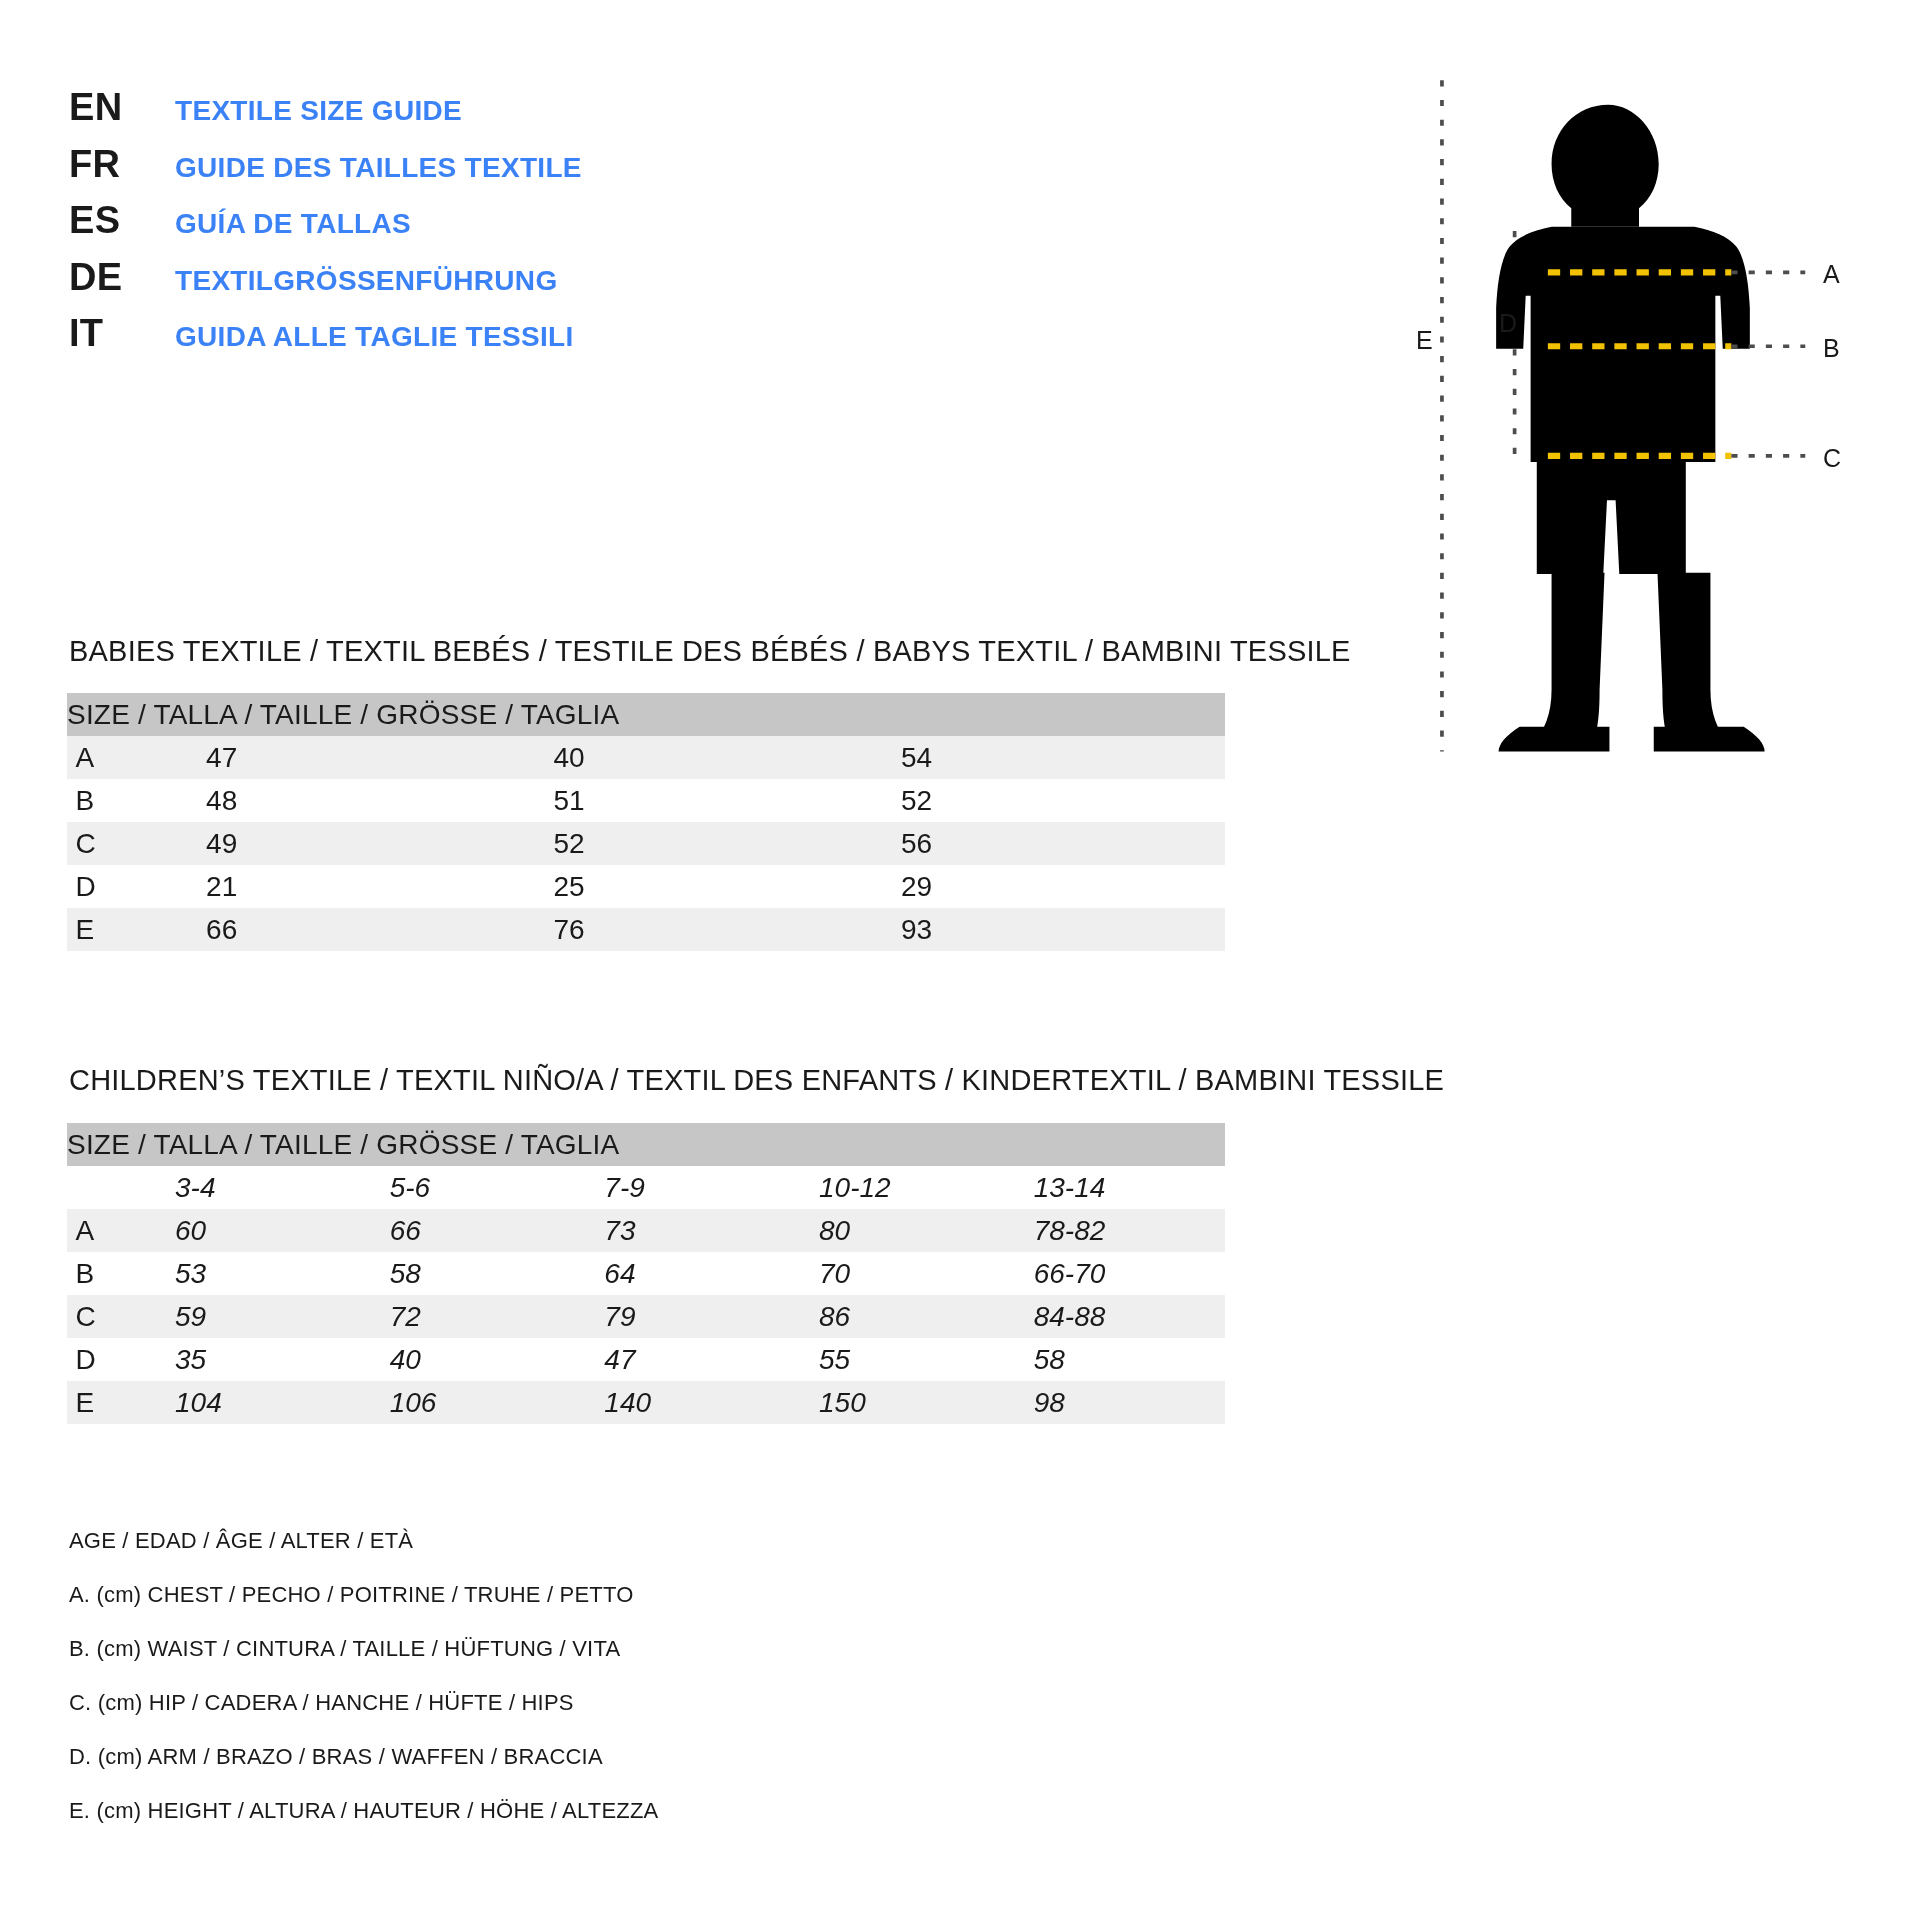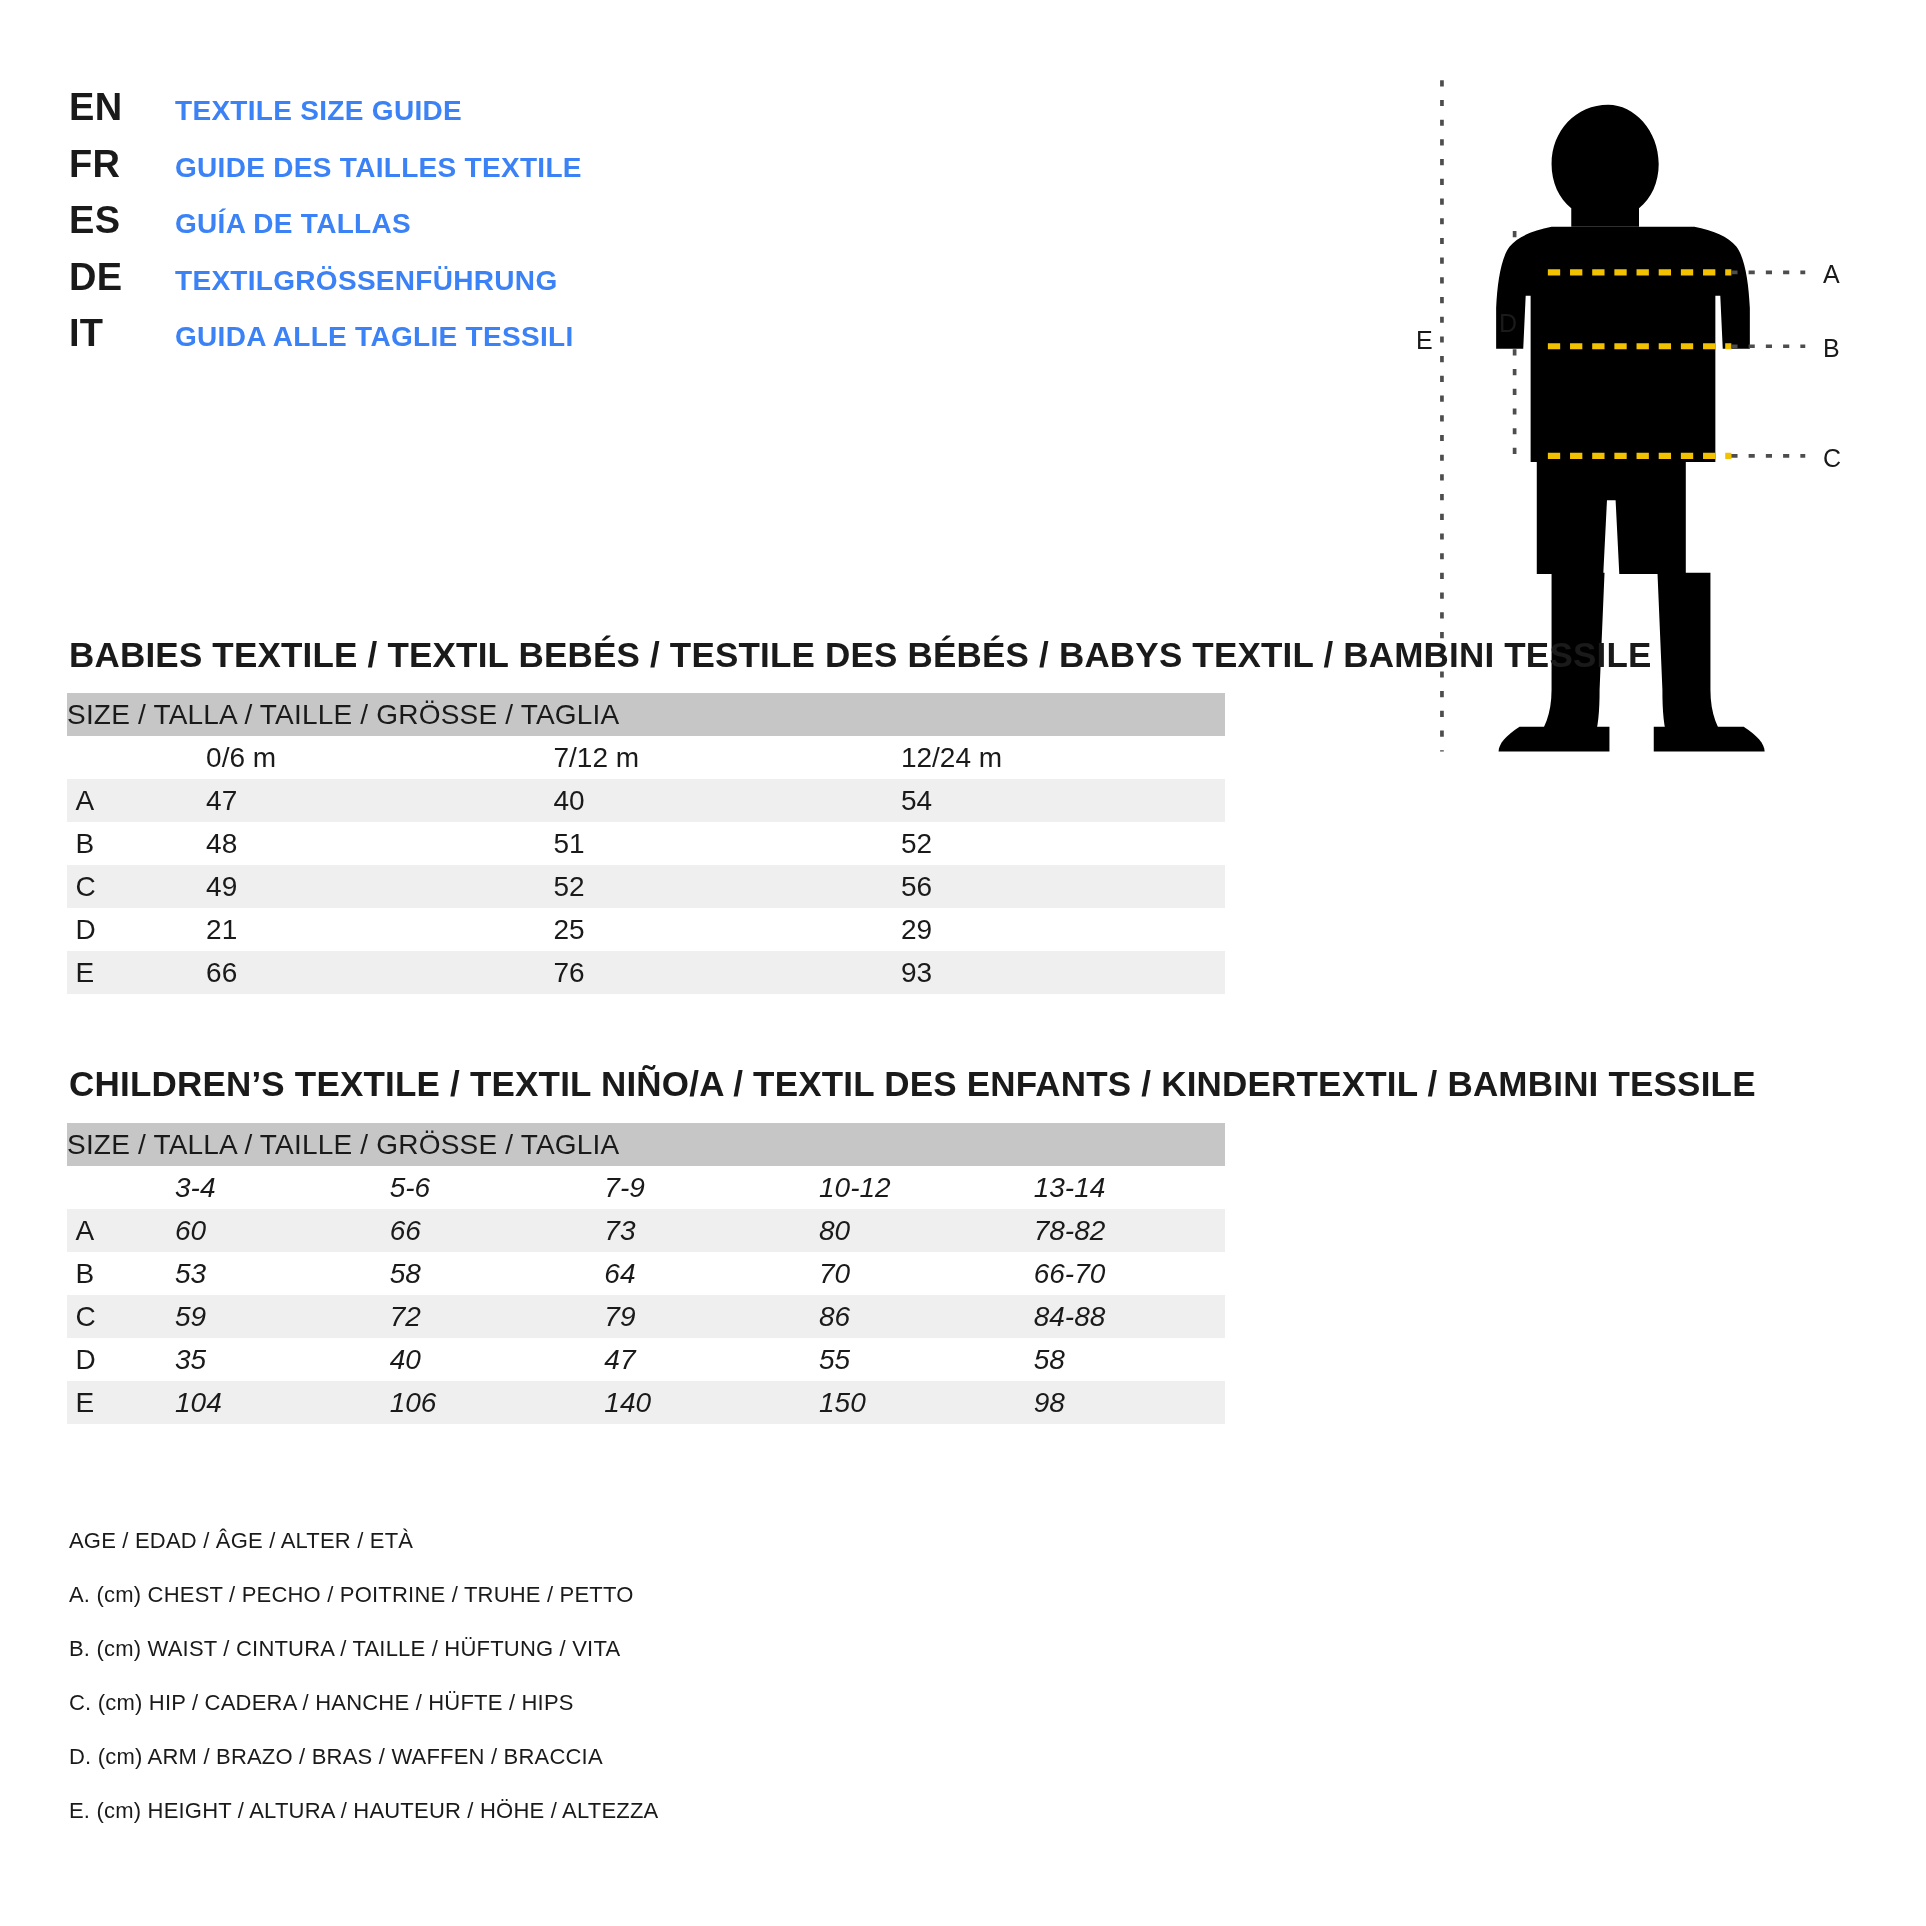--- a/index.html
+++ b/index.html
@@ -44,25 +44,24 @@
   }
   .lang-text {
     font-size: 28px;
     letter-spacing: 0.3px;
     color: #3b82f6;
   }
 
   
   .section-title {
     position: absolute;
-    font-size: 35px;
+    font-size: 29px;
     letter-spacing: 0.2px;
     color: #1a1a1a;
     white-space: nowrap;
-    font-weight: bold;
   }
   #babies-title { left: 69px; top: 635px; }
   #children-title { left: 69px; top: 1064px; }
 
   
   .size-table {
     position: absolute;
     border-collapse: collapse;
     font-size: 28px;
     color: #1a1a1a;
@@ -211,26 +210,20 @@
     <span class="fig-label" style="left:94px; top:229px;">D</span>
     <span class="fig-label" style="left:11px; top:246px;">E</span>
   </div>
 
   <div class="section-title" id="babies-title">BABIES TEXTILE / TEXTIL BEBÉS / TESTILE DES BÉBÉS / BABYS TEXTIL / BAMBINI TESSILE</div>
 
   <table class="size-table" id="babies-table">
     <tbody>
       <tr class="head-row">
         <th colspan="4">SIZE / TALLA / TAILLE / GRÖSSE / TAGLIA</th>
-      </tr>
-      <tr class="col-row">
-        <td class="rowlabel"></td>
-        <td class="cell colhdr"><span class="v">0/6 m</span></td>
-        <td class="cell colhdr"><span class="v">7/12 m</span></td>
-        <td class="cell colhdr"><span class="v">12/24 m</span></td>
       </tr>
       <tr class="data-row odd">
         <td class="rowlabel">A</td>
         <td class="cell"><span class="v">47</span></td>
         <td class="cell"><span class="v">40</span></td>
         <td class="cell"><span class="v">54</span></td>
       </tr>
       <tr class="data-row even">
         <td class="rowlabel">B</td>
         <td class="cell"><span class="v">48</span></td>

